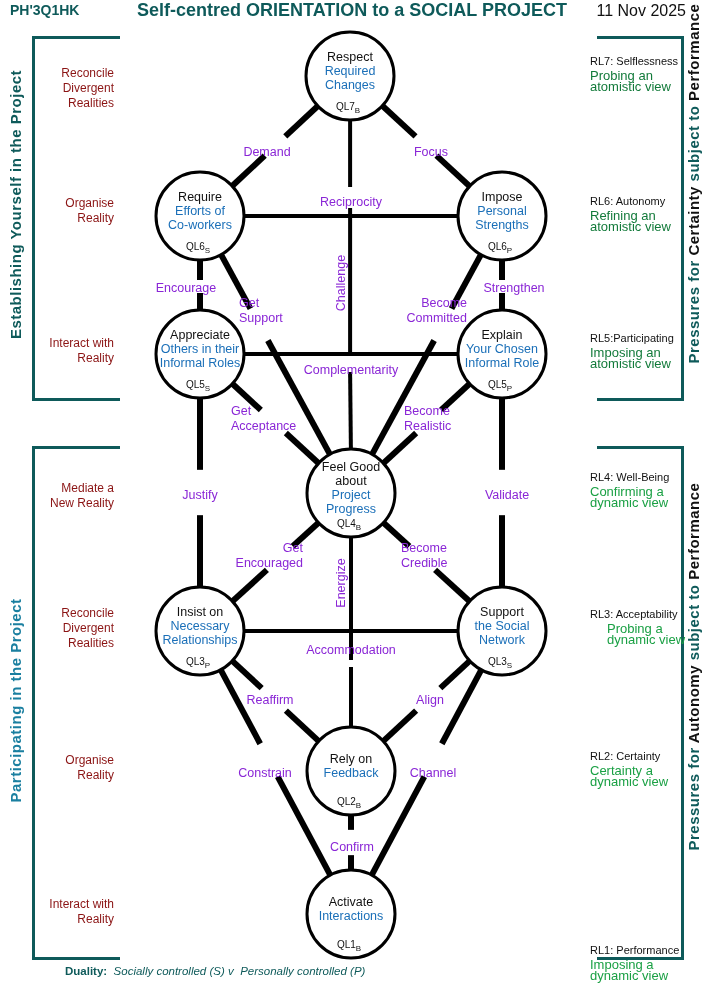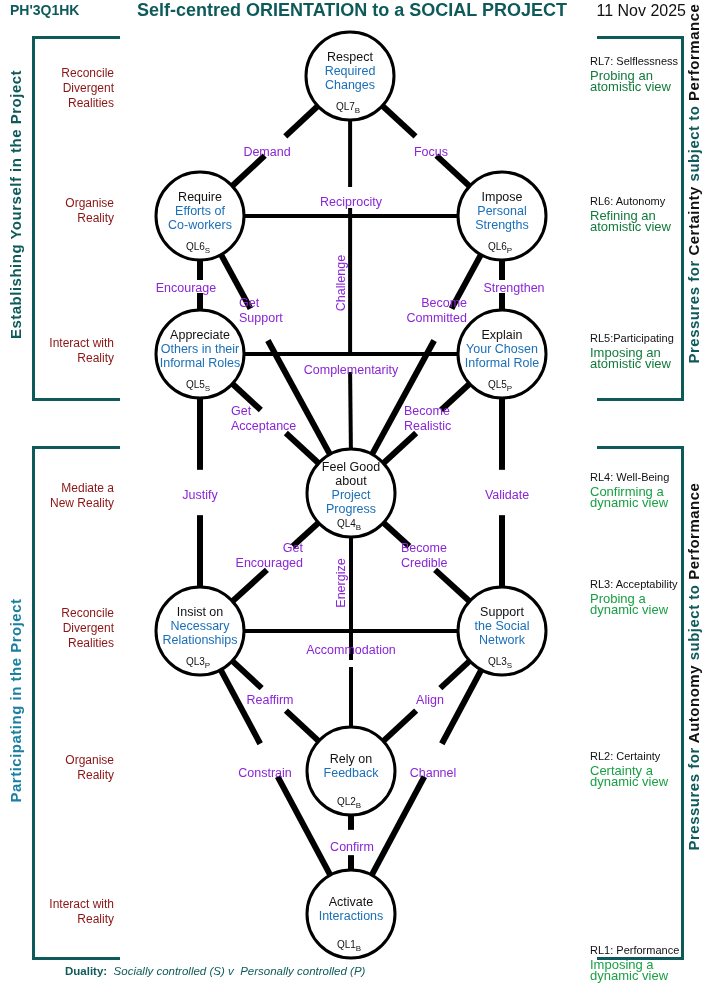--- a/index.html
+++ b/index.html
@@ -87,23 +87,23 @@
 <div class="rlevel" style="top:331px;">
   <b>RL5:</b><span>Participating</span>
   <span class="sub" style="color:#127a3a; white-space:pre-line;">Imposing an
 atomistic view</span>
 </div>
 <div class="rlevel" style="top:470px;">
   <b>RL4:</b> <span>Well-Being</span>
   <span class="sub" style="color:#1aa044; white-space:pre-line;">Confirming a
 dynamic view</span>
 </div>
-<div class="rlevel" style="top:577px;">
+<div class="rlevel" style="top:607px;">
   <b>RL3:</b> <span>Acceptability</span>
-  <span class="sub" style="color:#1aa044; white-space:pre-line;">Probing a
+  <span class="sub" style="color:#1aa044; white-space:pre-line;margin-left:17px;">Probing a
 dynamic view</span>
 </div>
 <div class="rlevel" style="top:749px;">
   <b>RL2:</b> <span>Certainty</span>
   <span class="sub" style="color:#1aa044; white-space:pre-line;">Certainty a
 dynamic view</span>
 </div>
 <div class="rlevel" style="top:943px;">
   <b>RL1:</b> <span>Performance</span>
   <span class="sub" style="color:#1aa044; white-space:pre-line;">Imposing a

